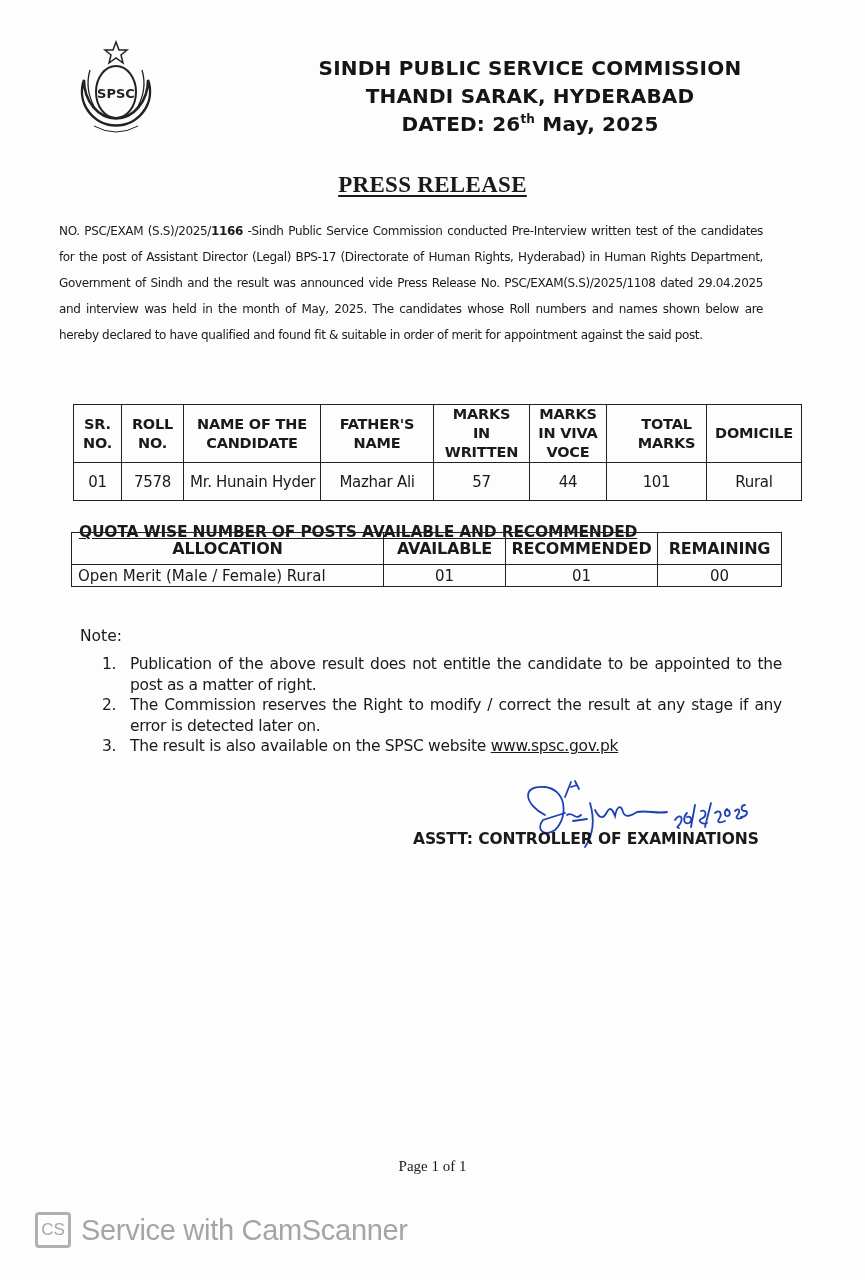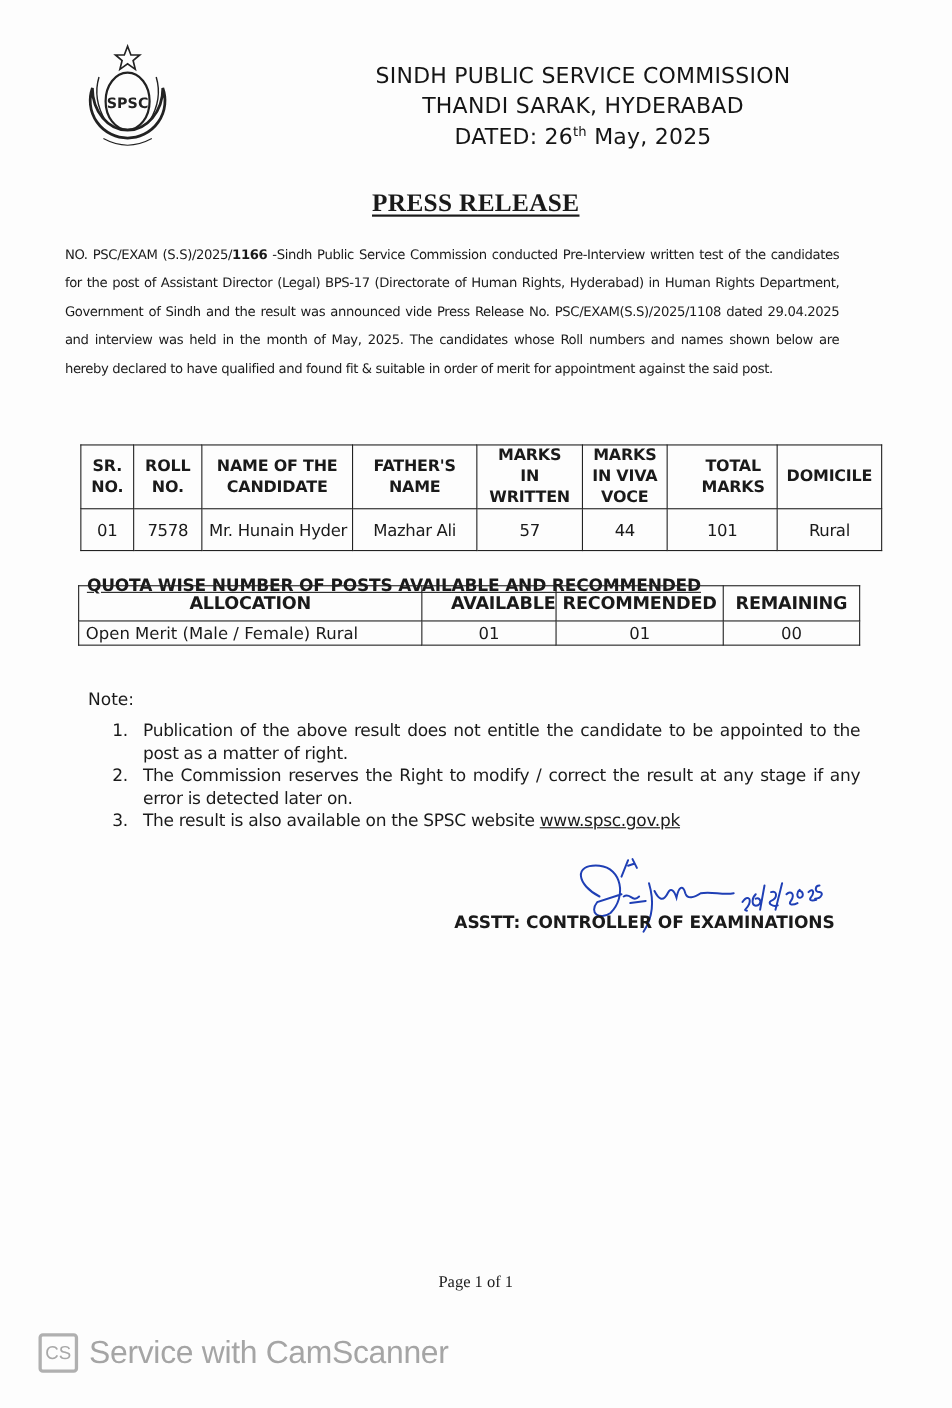--- a/index.html
+++ b/index.html
@@ -4,21 +4,21 @@
 <style>
   html, body { margin:0; padding:0; }
   body {
     width:865px; height:1280px; position:relative; overflow:hidden;
     background:#fdfdfd;
     font-family: "DejaVu Sans", "Liberation Sans", sans-serif;
     color:#1a1a1a;
   }
   .abs { position:absolute; }
   .logo { left:76px; top:40px; width:80px; height:105px; }
-  .hdr { left:230px; width:600px; text-align:center; font-weight:normal; font-size:20px; letter-spacing:0.2px; color:#151515; }
+  .hdr { left:230px; width:600px; text-align:center; font-weight:bold; font-size:20px; letter-spacing:0.2px; color:#151515; }
   .hdr sup { font-size:12px; }
   .press { left:0; width:865px; top:172px; text-align:center; }
   .press span { font-family:"Liberation Serif","DejaVu Serif",serif; font-weight:bold; font-size:23px; text-decoration:underline; text-underline-offset:3px; letter-spacing:0.3px; }
   .para { left:59px; top:218px; width:704px; font-size:12px; line-height:26px; text-align:justify; letter-spacing:-0.35px; }
   .para b { font-weight:bold; }
   table { border-collapse:collapse; position:absolute; }
   td, th { border:1.5px solid #222; padding:0; text-align:center; vertical-align:middle; }
   .t1 { left:73px; top:404px; }
   .t1 th { font-size:14.5px; font-weight:bold; line-height:19px; letter-spacing:-0.2px; }
   .t1 td { font-size:15px; line-height:18px; letter-spacing:-0.3px; }
@@ -97,21 +97,21 @@
       <td>Rural</td>
     </tr>
   </tbody>
 </table>
 
 <div class="abs quota-title">QUOTA WISE NUMBER OF POSTS AVAILABLE AND RECOMMENDED</div>
 <table class="t2">
   <tbody>
       <tr>
     <th style="width:311px;">ALLOCATION</th>
-    <th style="width:121px;text-align:right;">AVAILABLE</th>
+    <th style="width:121px;">AVAILABLE</th>
     <th style="width:151px;">RECOMMENDED</th>
     <th style="width:123px;">REMAINING</th>
   </tr>
   <tr>
     <td class="al">Open Merit (Male / Female) Rural</td>
     <td>01</td>
     <td>01</td>
     <td>00</td>
   </tr>
 </tbody>

